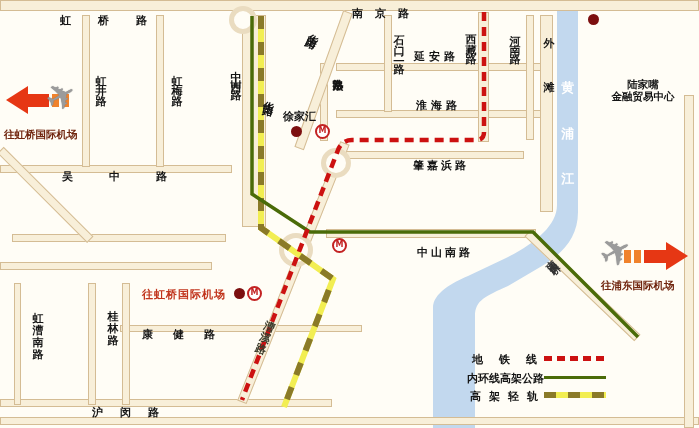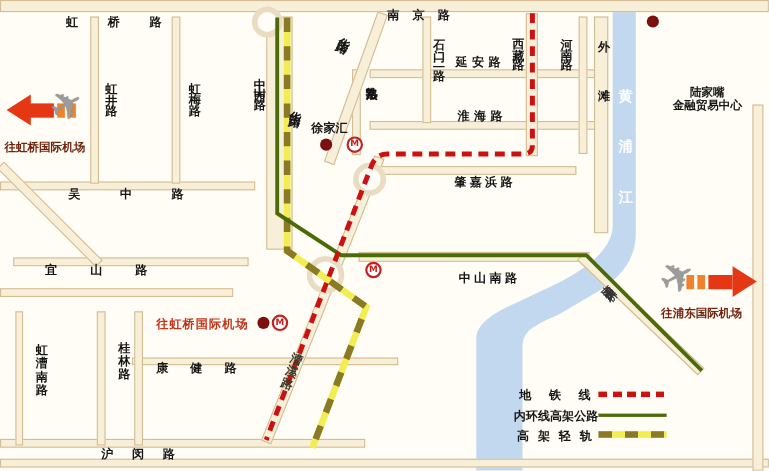--- a/index.html
+++ b/index.html
@@ -91,21 +91,20 @@
     <polyline points="252,16 252,194 310,232 533,232 638,337" fill="none" stroke="#4a6b08" stroke-width="3.5"></polyline>
     <path d="M484,12 L484,132 Q484,140 476,140 L352,140 Q342,140 338,150 L242,400" fill="none" stroke="#cc1111" stroke-width="4.5" stroke-dasharray="9 6"></path>
   </svg>
 
   <span class="lbl" style="left:60px;top:15px;letter-spacing:27px;">虹桥路</span>
   <span class="lbl" style="left:352px;top:8px;letter-spacing:12px;">南京路</span>
   <span class="lbl" style="left:414px;top:51px;letter-spacing:4px;">延安路</span>
   <span class="lbl" style="left:416px;top:100px;letter-spacing:4px;">淮海路</span>
   <span class="lbl" style="left:62px;top:171px;letter-spacing:36px;">吴中路</span>
   <span class="lbl" style="left:413px;top:160px;letter-spacing:3px;">肇嘉浜路</span>
-  <span class="lbl" style="left:41px;top:240px;letter-spacing:30px;">宜山路</span>
   <span class="lbl" style="left:417px;top:247px;letter-spacing:3px;">中山南路</span>
   <span class="lbl" style="left:142px;top:329px;letter-spacing:20px;">康健路</span>
   <span class="lbl" style="left:92px;top:407px;letter-spacing:17px;">沪闵路</span>
 
   <span class="lbl v" style="left:94px;top:66px;letter-spacing:10px;">虹井路</span>
   <span class="lbl v" style="left:170px;top:66px;letter-spacing:10px;">虹梅路</span>
   <span class="lbl v" style="left:229px;top:62px;letter-spacing:6px;">中山西路</span>
   <span class="lbl v" style="left:331px;top:70px;letter-spacing:0;">常熟路</span>
   <span class="lbl v" style="left:392px;top:27px;letter-spacing:9px;">石门二路</span>
   <span class="lbl v" style="left:464px;top:26px;letter-spacing:9px;">西藏路</span>

